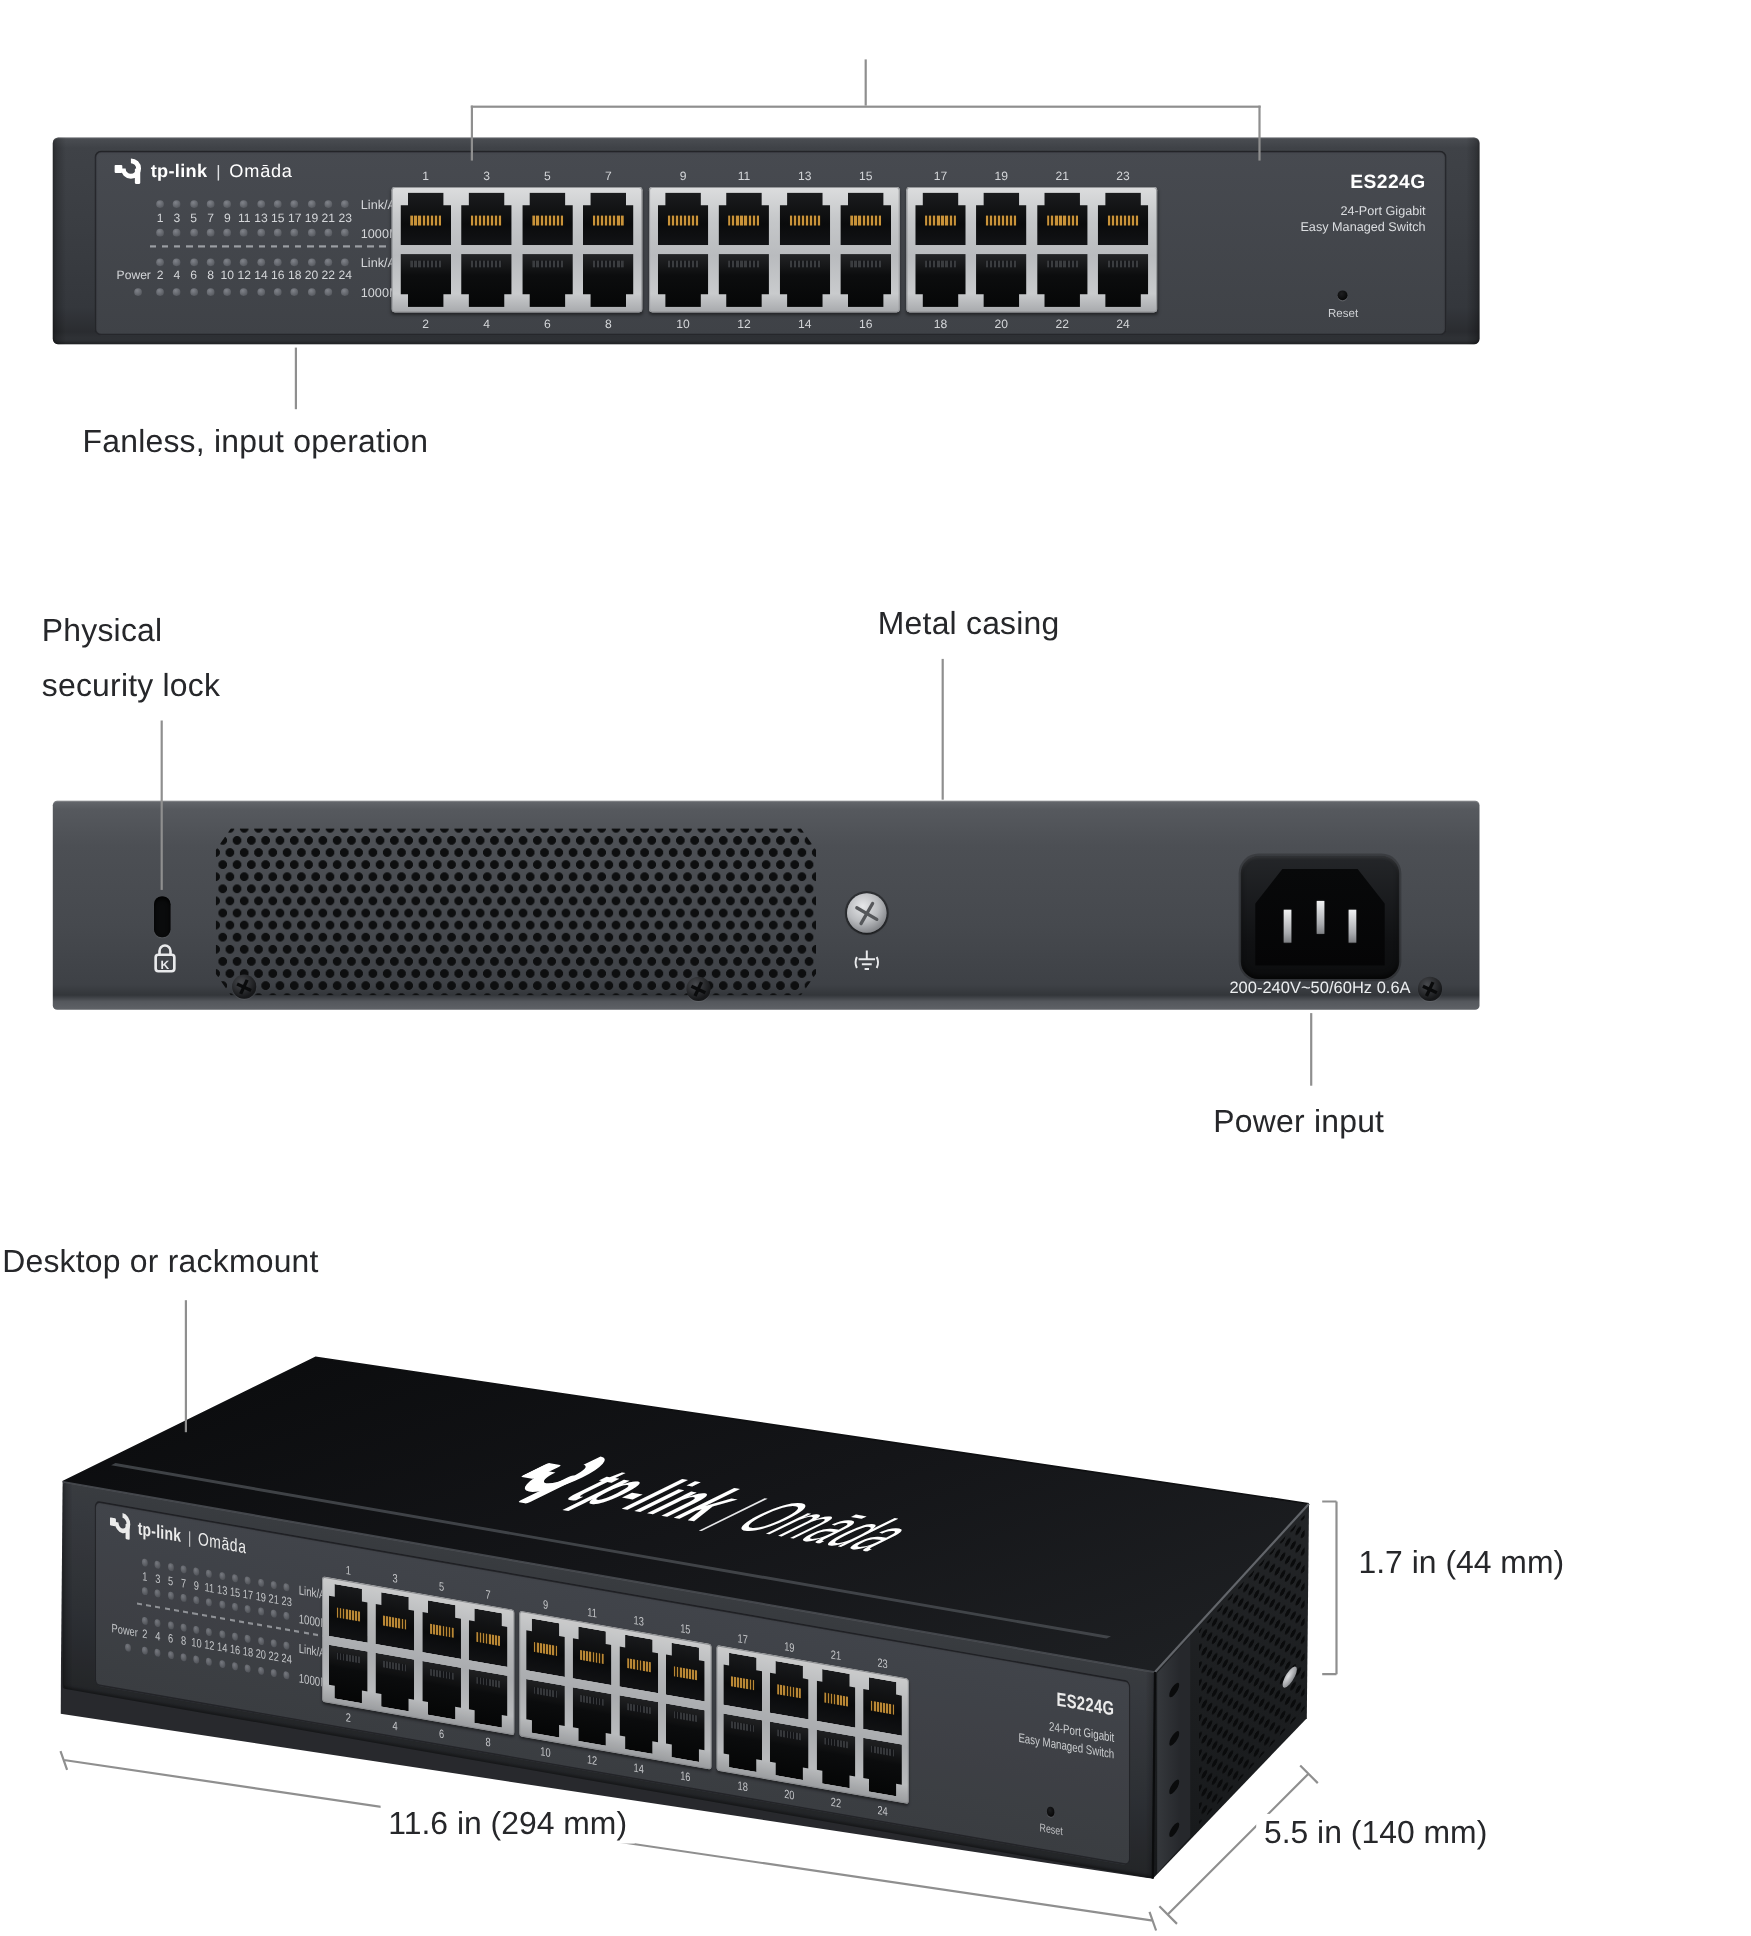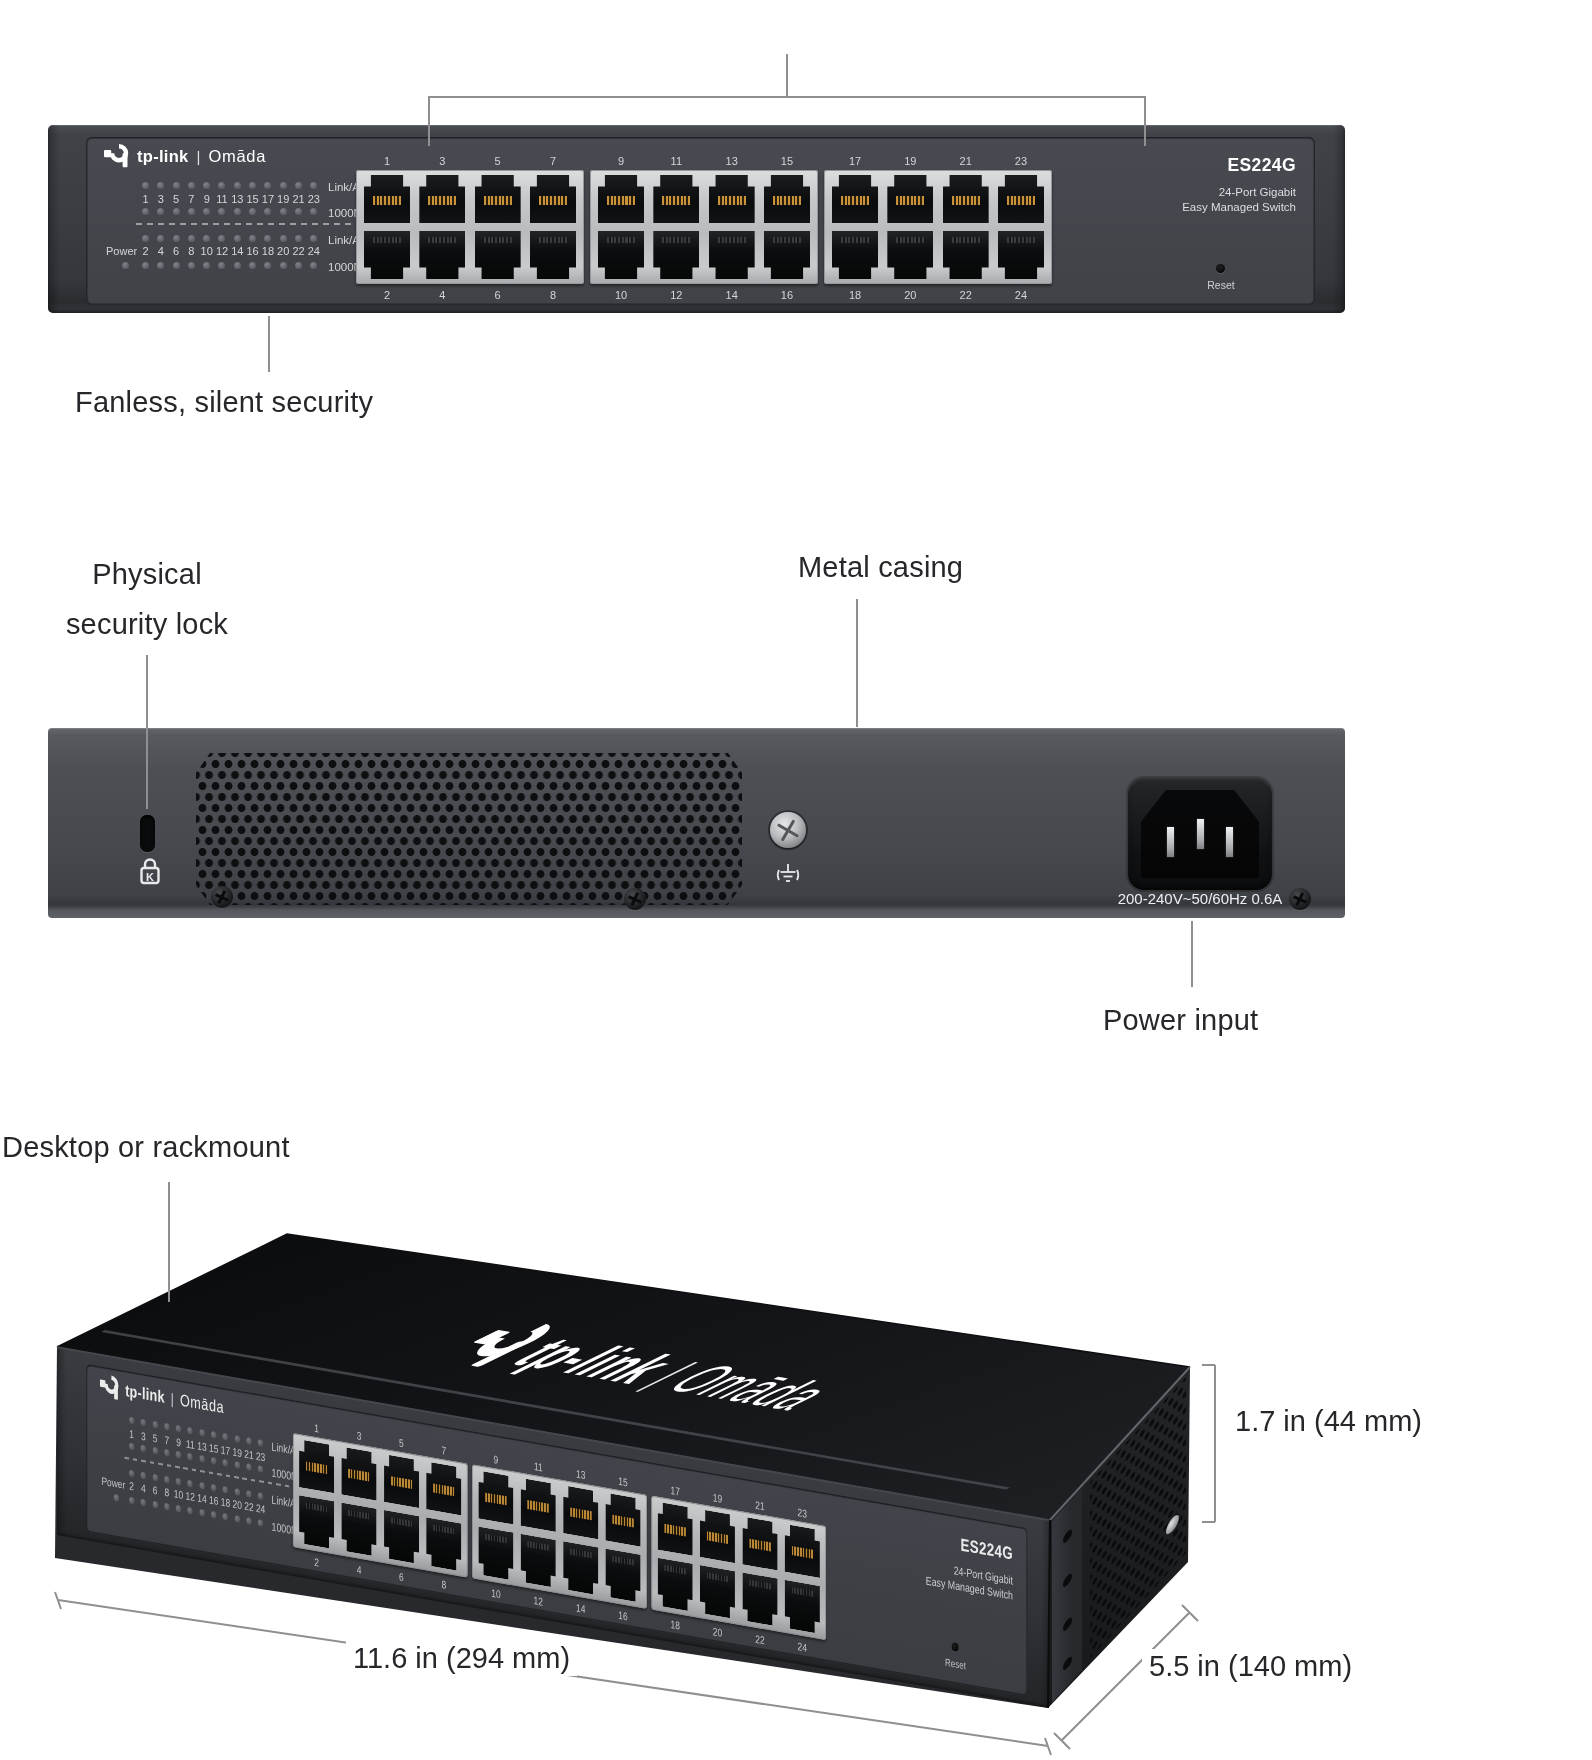--- a/index.html
+++ b/index.html
@@ -400,23 +400,23 @@
           <div class="mdesc first">24-Port Gigabit</div>
           <div class="mdesc">Easy Managed Switch</div>
         </div>
         <div class="reset-dot"></div>
         <div class="reset-label">Reset</div>
       </div>
     </div>
   </div>
 
   <div class="cl-v" style="left:268px;top:316px;height:56px"></div>
-  <div class="ann" style="left:75px;top:386px">Fanless, silent security</div>
-
-  <div class="ann" style="left:38px;top:549px;width:218px;text-align:center;line-height:50px;white-space:normal">
+  <div class="ann" style="left:75px;top:386px">Fanless, input operation</div>
+
+  <div class="ann" style="left:38px;top:549px;width:218px;line-height:50px;white-space:normal">
     <span>Physical</span><br>
     <span>security lock</span>
   </div>
   <div class="cl-v" style="left:146px;top:655px;height:154px"></div>
   <div class="ann" style="left:798px;top:551px">Metal casing</div>
   <div class="cl-v" style="left:856px;top:599px;height:128px"></div>
 
   <div class="view-back">
     <div class="back-chassis"></div>
     <div class="kslot"></div>

